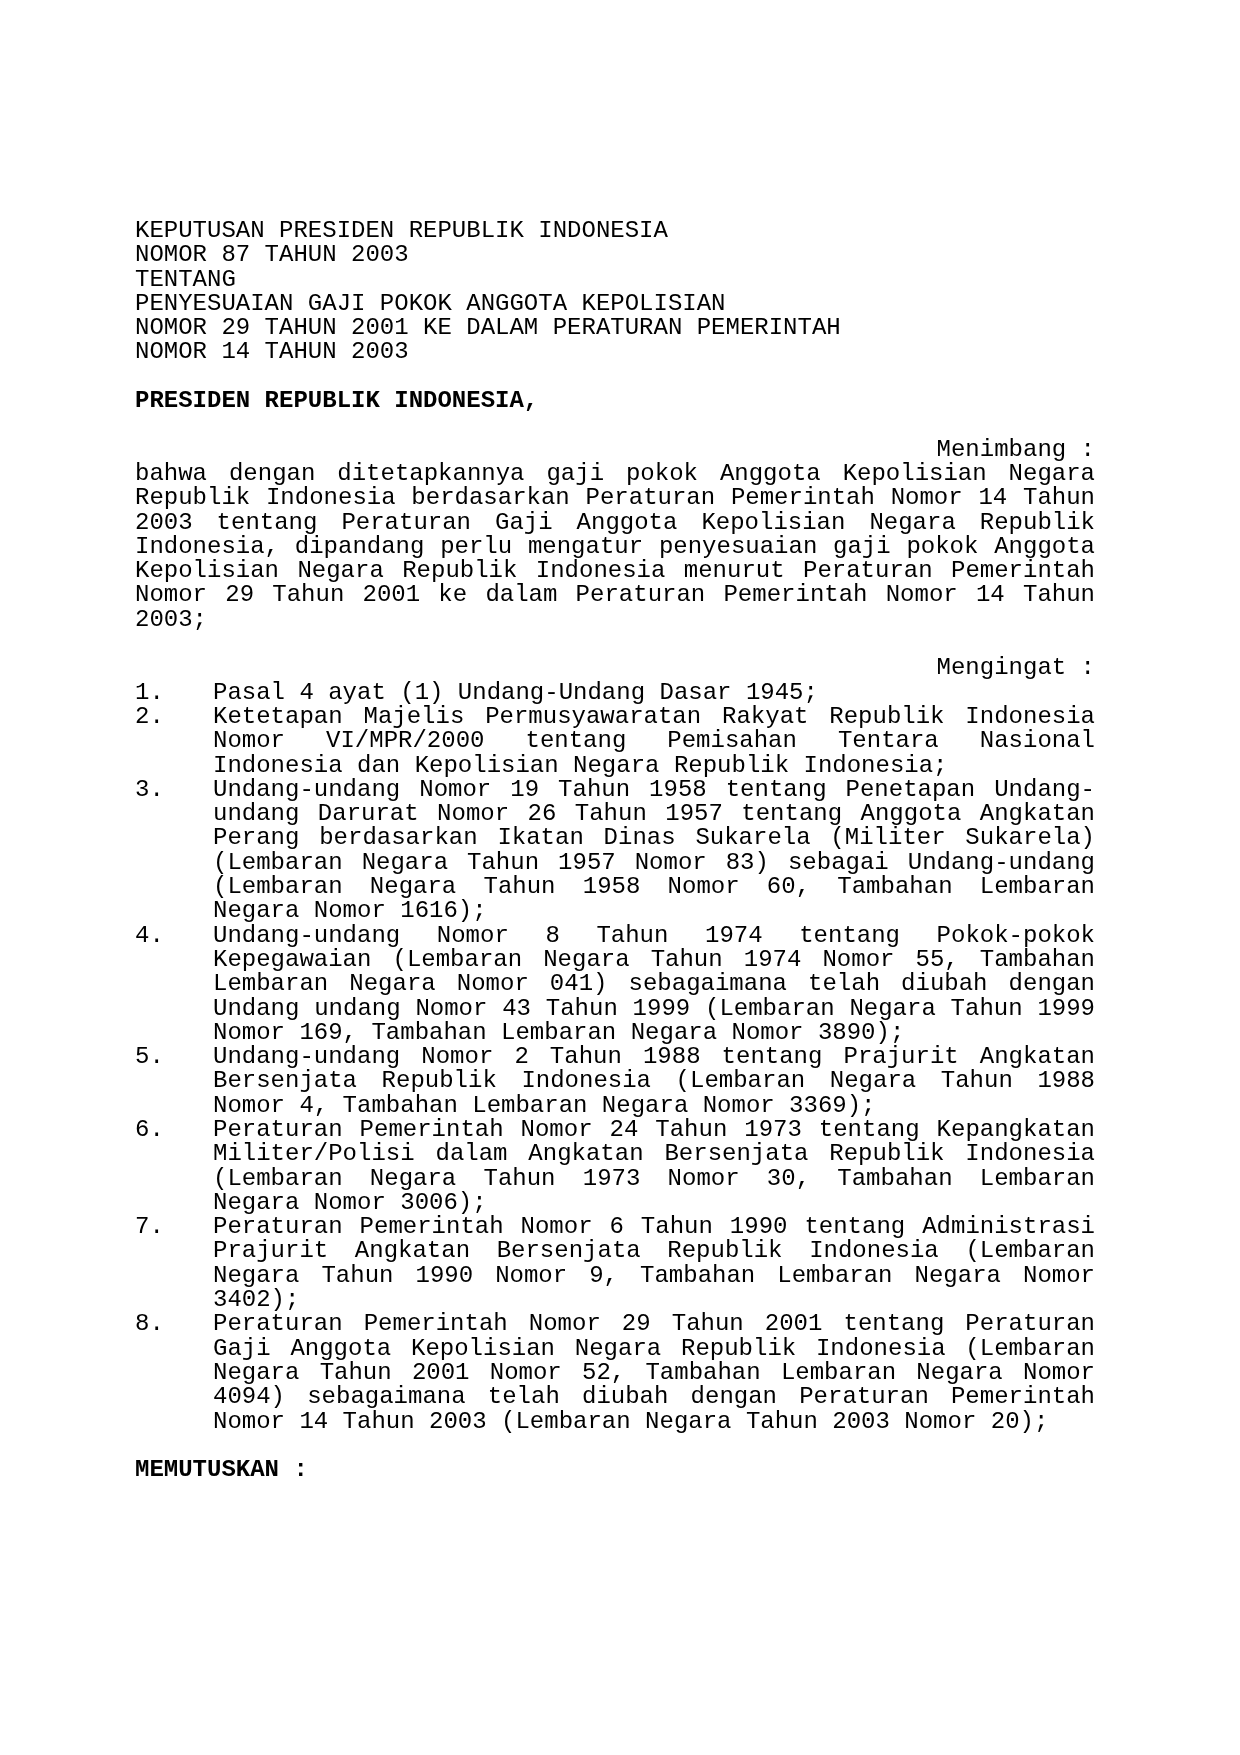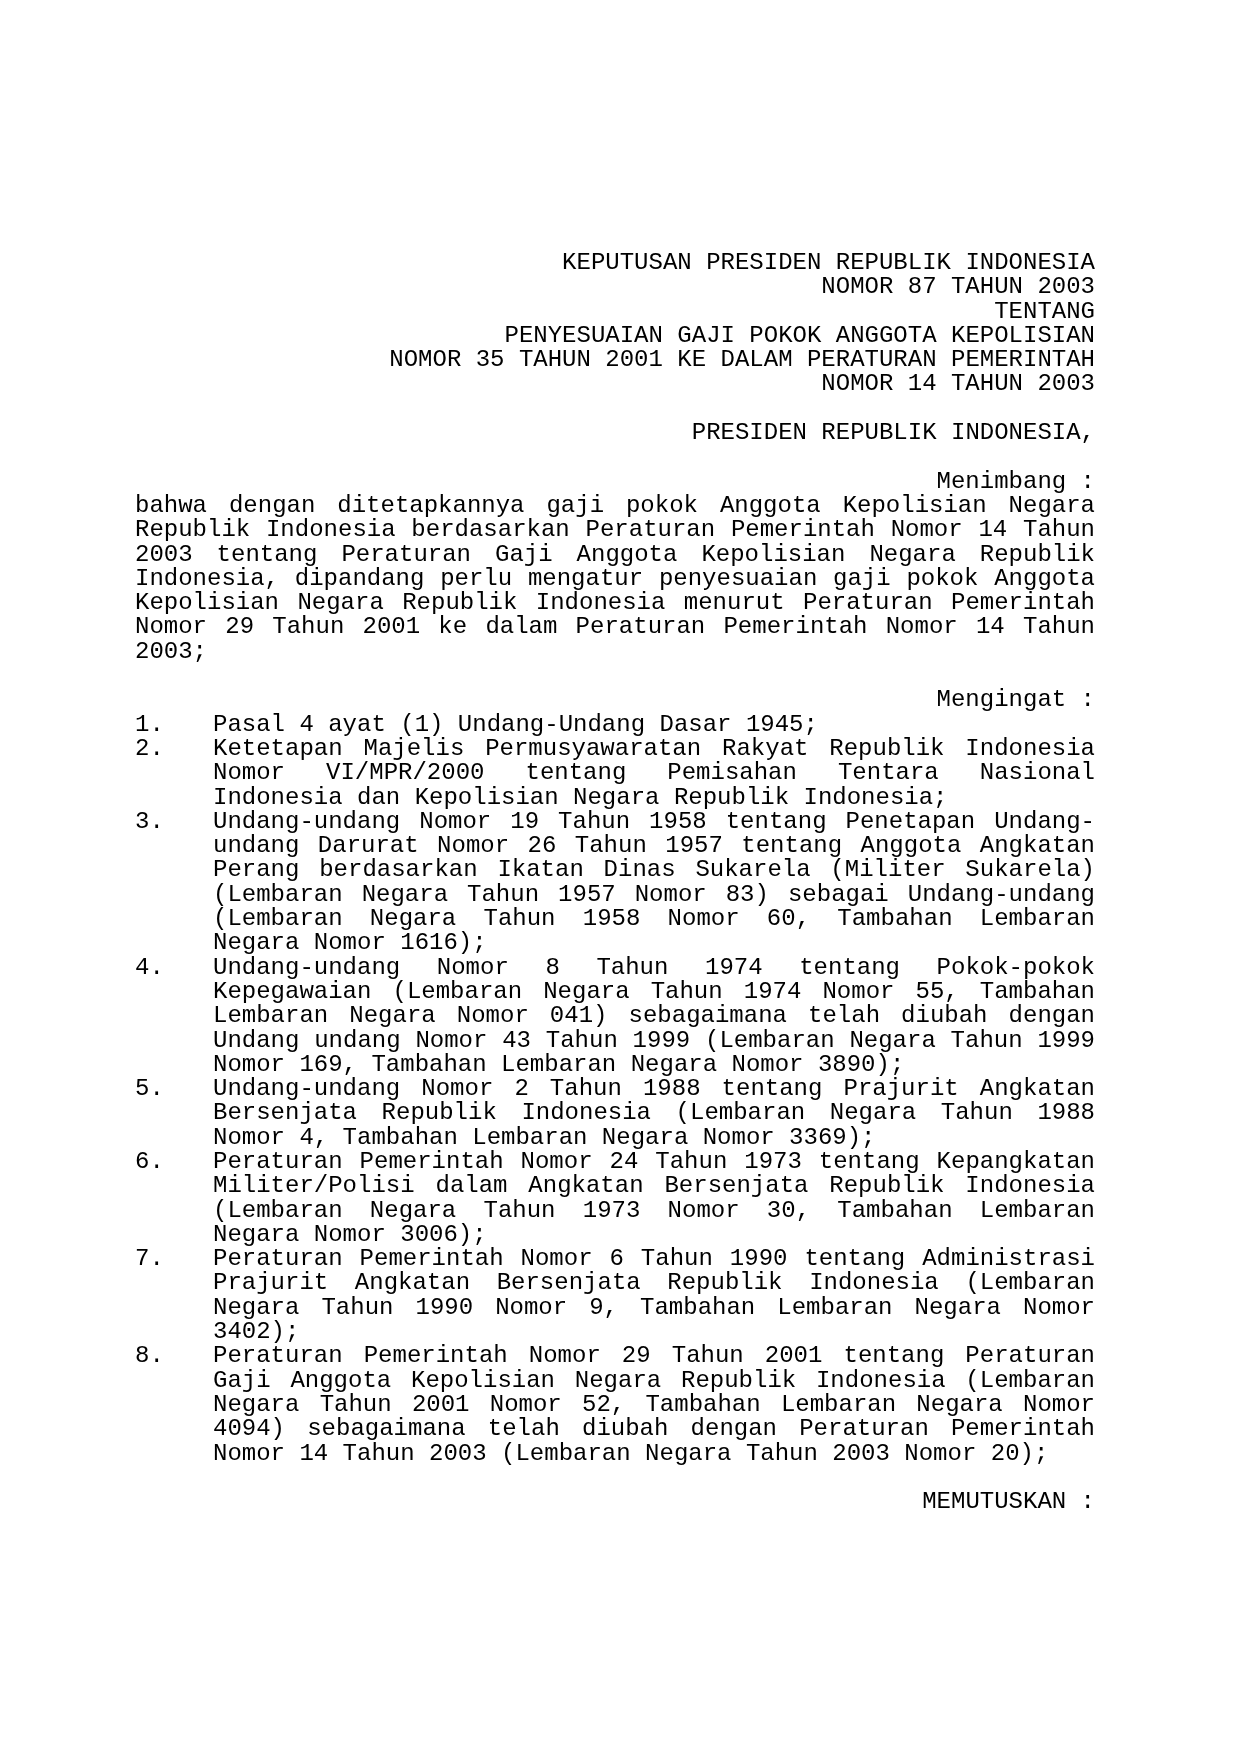--- a/index.html
+++ b/index.html
@@ -15,22 +15,22 @@
     position: absolute;
     left: 135px;
     top: 219px;
     width: 960px;
     font-family: "Liberation Mono", "DejaVu Sans Mono", monospace;
     font-size: 24px;
     line-height: 24.3px;
     color: #000000;
     font-weight: normal;
   }
-  .title-block { text-align: right; margin-top: 32px; }
-  .centered-line { text-align: right; }
+  .title-block { text-align: left; }
+  .centered-line { text-align: left; font-weight: bold; }
   .spacer { height: 24.3px; }
   .label-line { text-align: right; }
   .para { text-align: justify; }
   .list { }
   .list-item {
     position: relative;
     padding-left: 78px;
   }
   .list-item .num {
     position: absolute;
@@ -45,21 +45,21 @@
 <body>
 
 <div class="page">
   <div class="doc">
 
     <div class="title-block" id="title-block">
         <div>KEPUTUSAN PRESIDEN REPUBLIK INDONESIA</div>
         <div>NOMOR 87 TAHUN 2003</div>
         <div>TENTANG</div>
         <div>PENYESUAIAN GAJI POKOK ANGGOTA KEPOLISIAN</div>
-        <div>NOMOR 35 TAHUN 2001 KE DALAM PERATURAN PEMERINTAH</div>
+        <div>NOMOR 29 TAHUN 2001 KE DALAM PERATURAN PEMERINTAH</div>
         <div>NOMOR 14 TAHUN 2003</div>
       </div>
 
     <div class="spacer"></div>
 
     <div class="centered-line">PRESIDEN REPUBLIK INDONESIA,</div>
 
     <div class="spacer"></div>
 
     <div class="label-line">Menimbang :</div>

